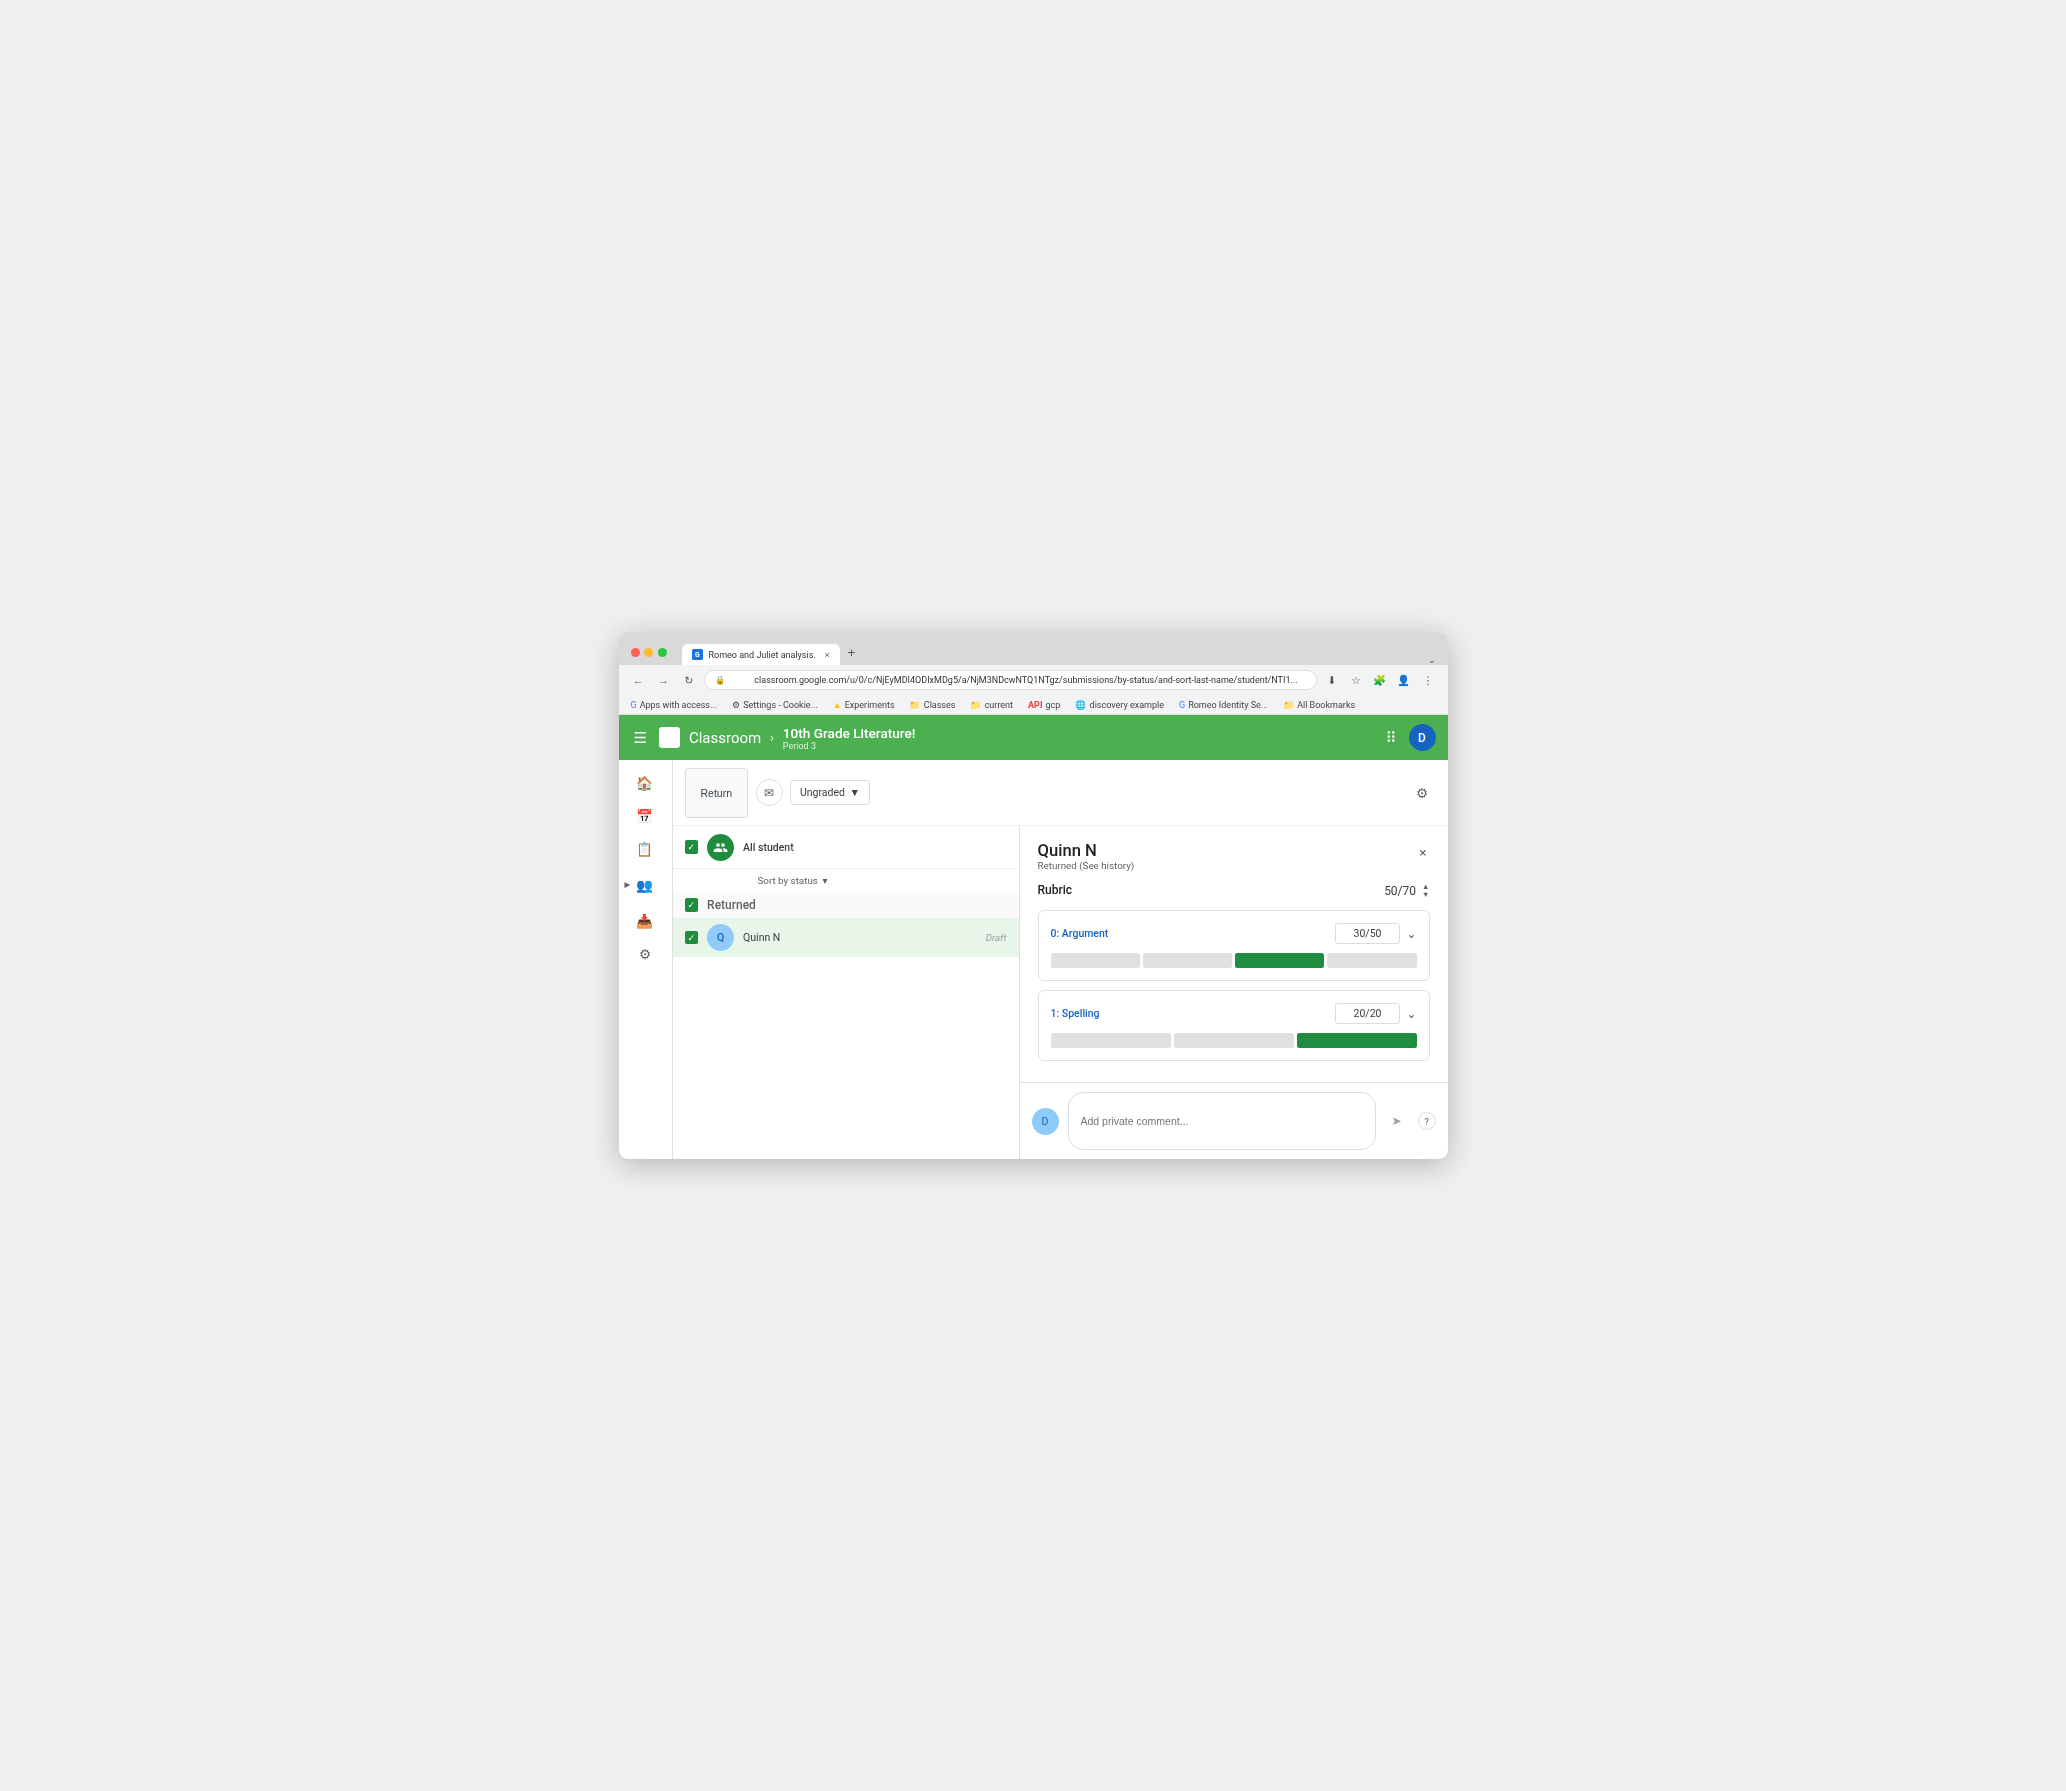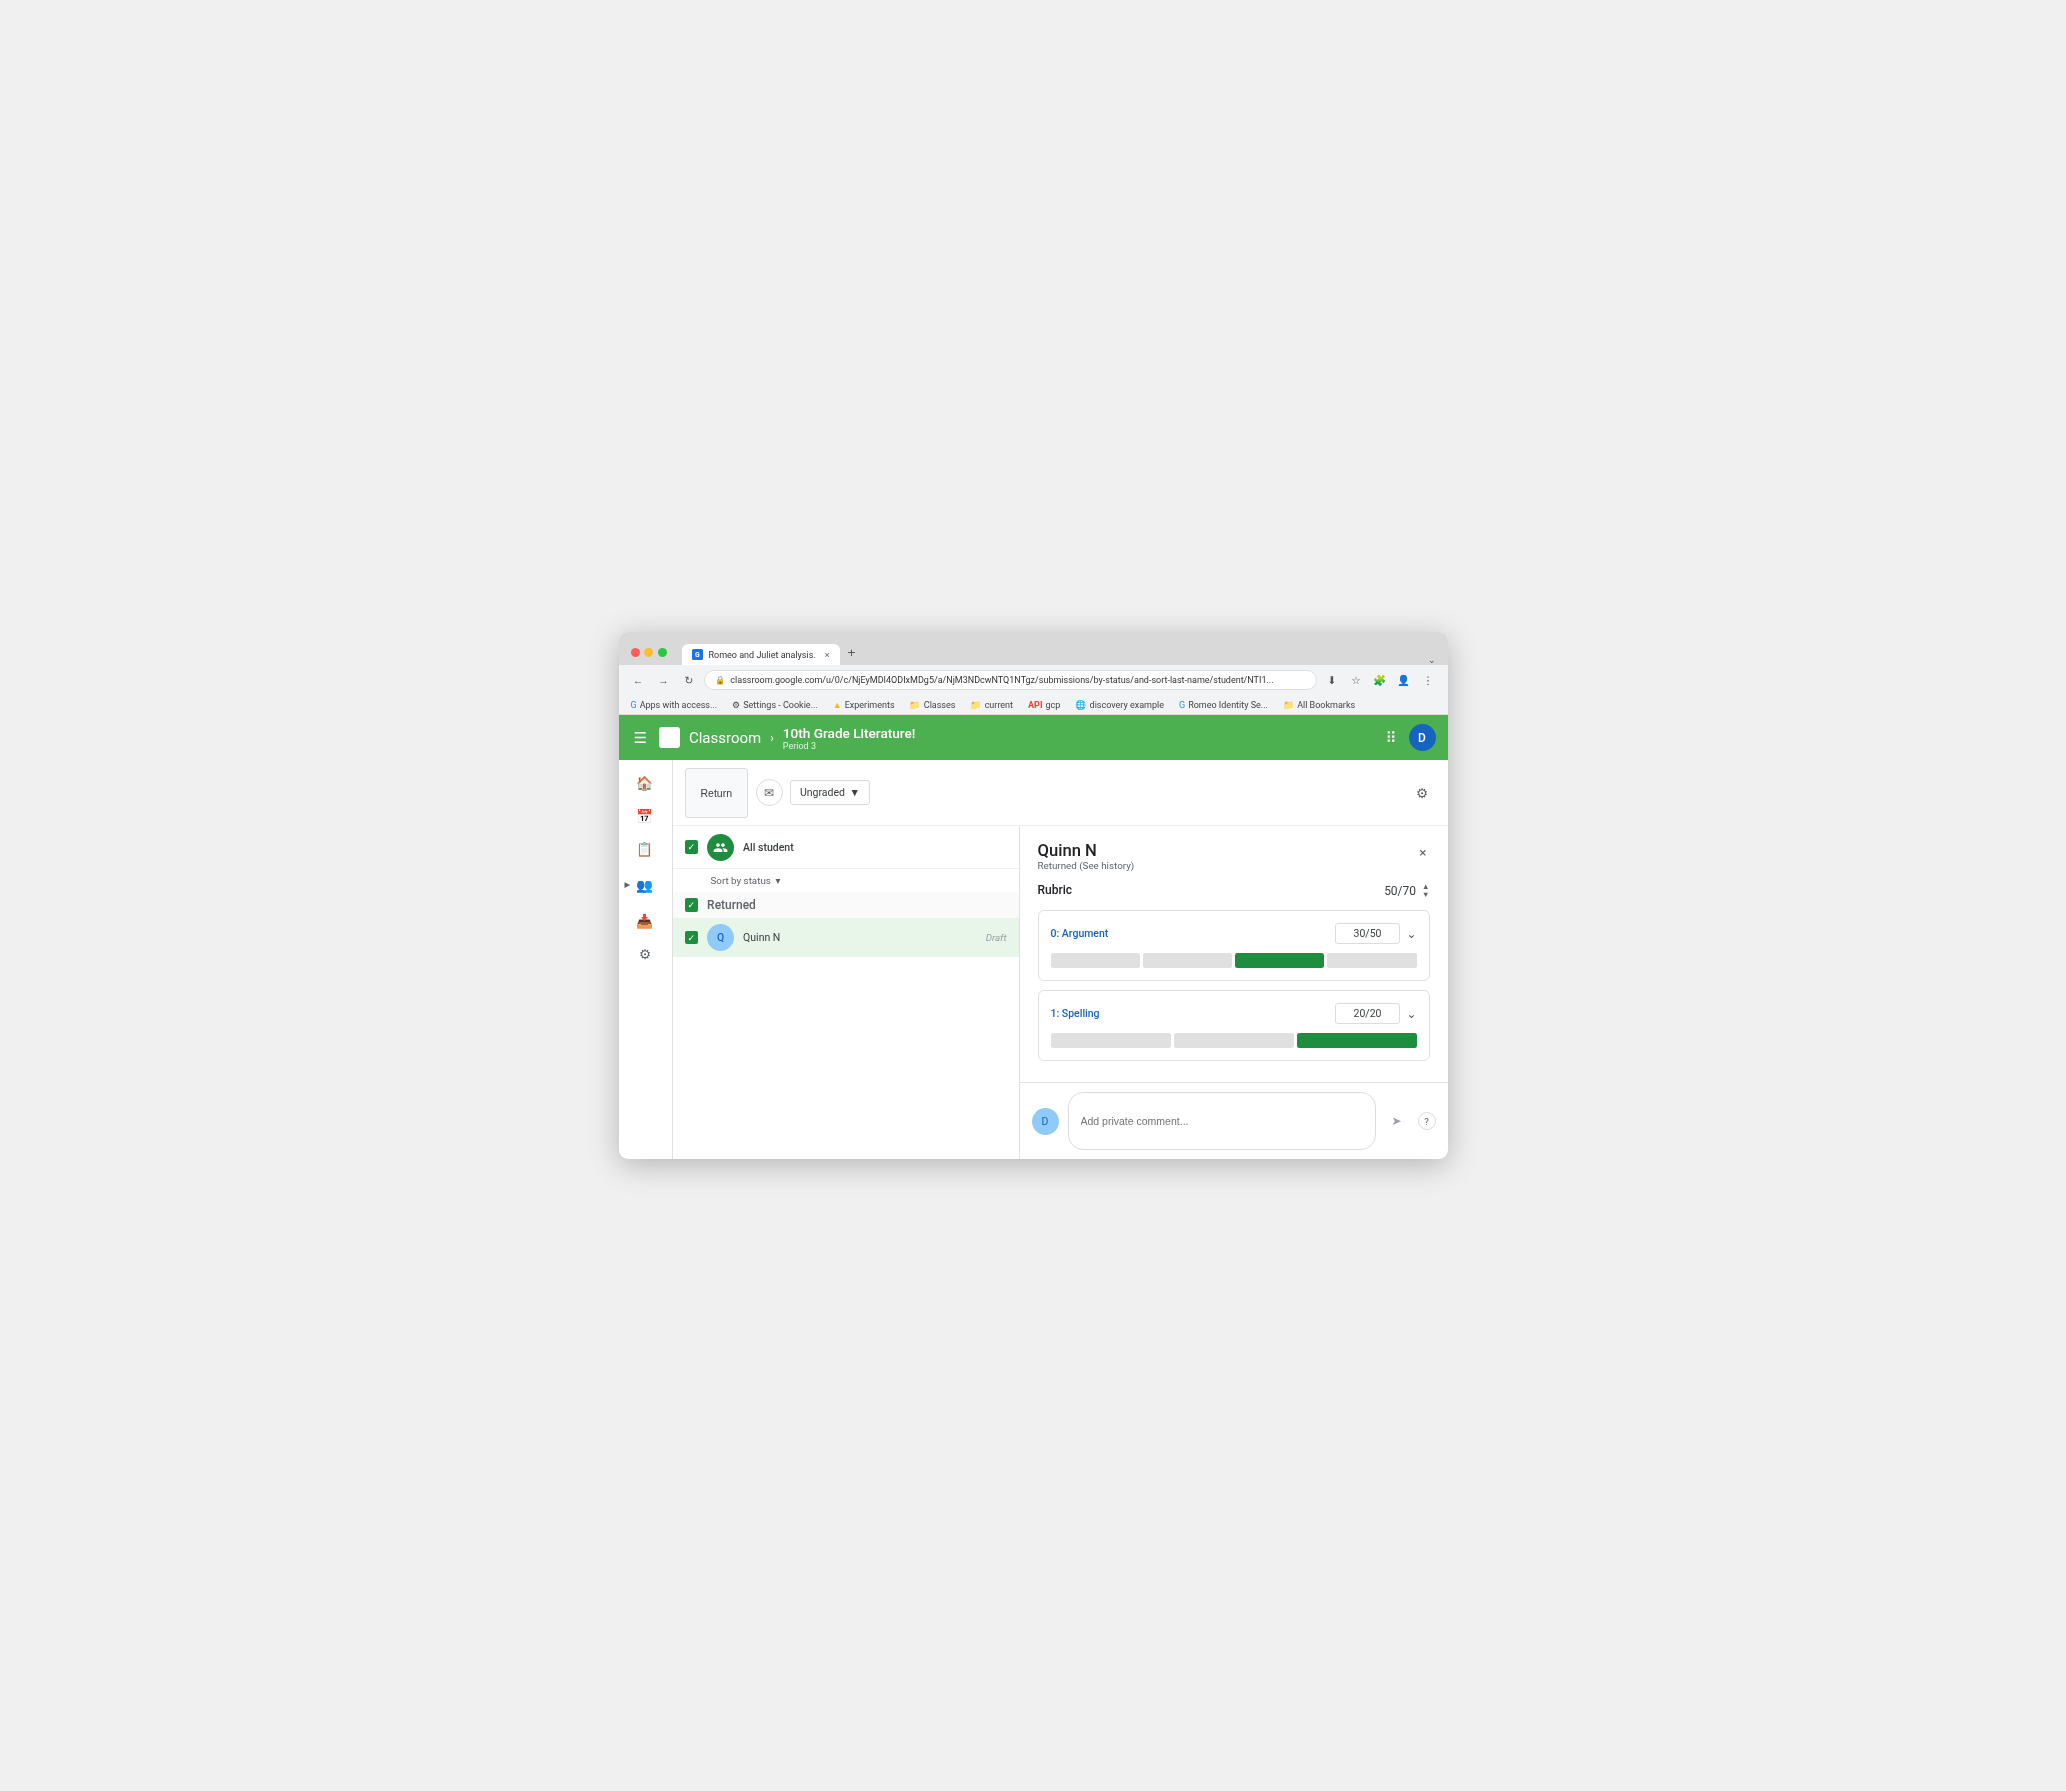--- a/index.html
+++ b/index.html
@@ -104,21 +104,21 @@
       border: 0.8px solid #ddd;
       border-radius: 15px;
       padding: 3.8px 10.5px;
       font-size: 9px;
       color: #333;
       display: flex;
       align-items: center;
       gap: 4.5px;
     }
     .address-bar .lock-icon { color: #333; font-size: 8.3px; }
-    .address-text { flex: 1; overflow: hidden; text-overflow: ellipsis; white-space: nowrap; }
+    .address-text { flex: 1; overflow: hidden; text-overflow: ellipsis; white-space: nowrap; margin-left: 24px; }
     .nav-actions {
       display: flex; gap: 3px;
     }
     .bookmarks-bar {
       background: #f1f3f4;
       padding: 3px 9px;
       display: flex;
       align-items: center;
       gap: 9px;
       border-bottom: 0.8px solid #ddd;
@@ -325,20 +325,21 @@
     }
     .sort-row {
       display: flex;
       align-items: center;
       padding: 6px 12px 6px 38px;
       gap: 4.5px;
     }
     .sort-label {
       font-size: 9.8px;
       color: #5f6368;
+      margin-left: 47px;
     }
     .sort-dropdown {
       font-size: 9.8px;
       color: #5f6368;
     }
     .section-header {
       display: flex;
       align-items: center;
       padding: 6px 12px;
       gap: 9px;

